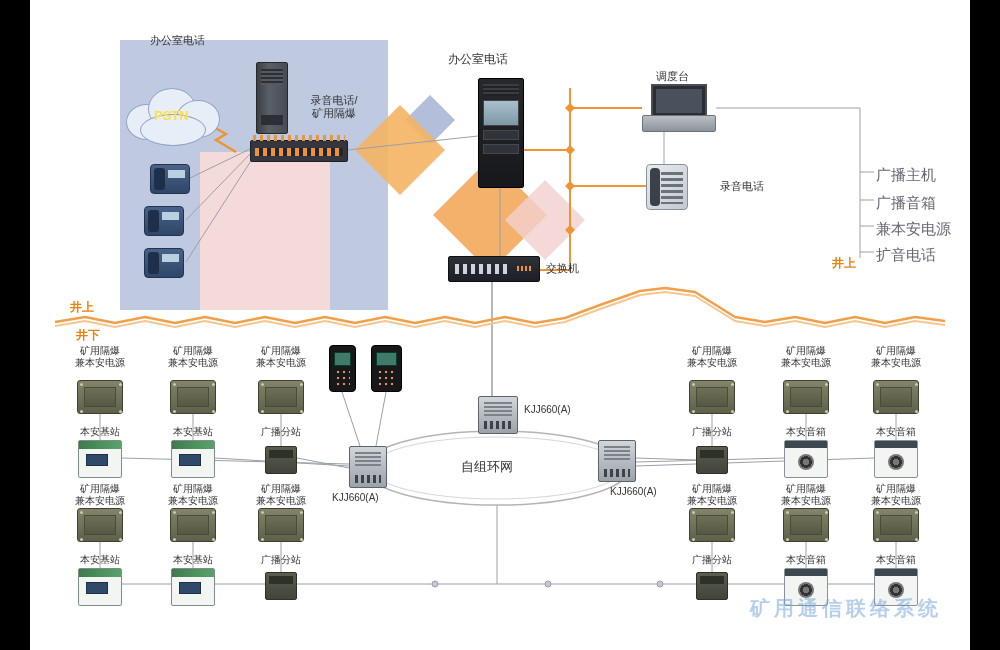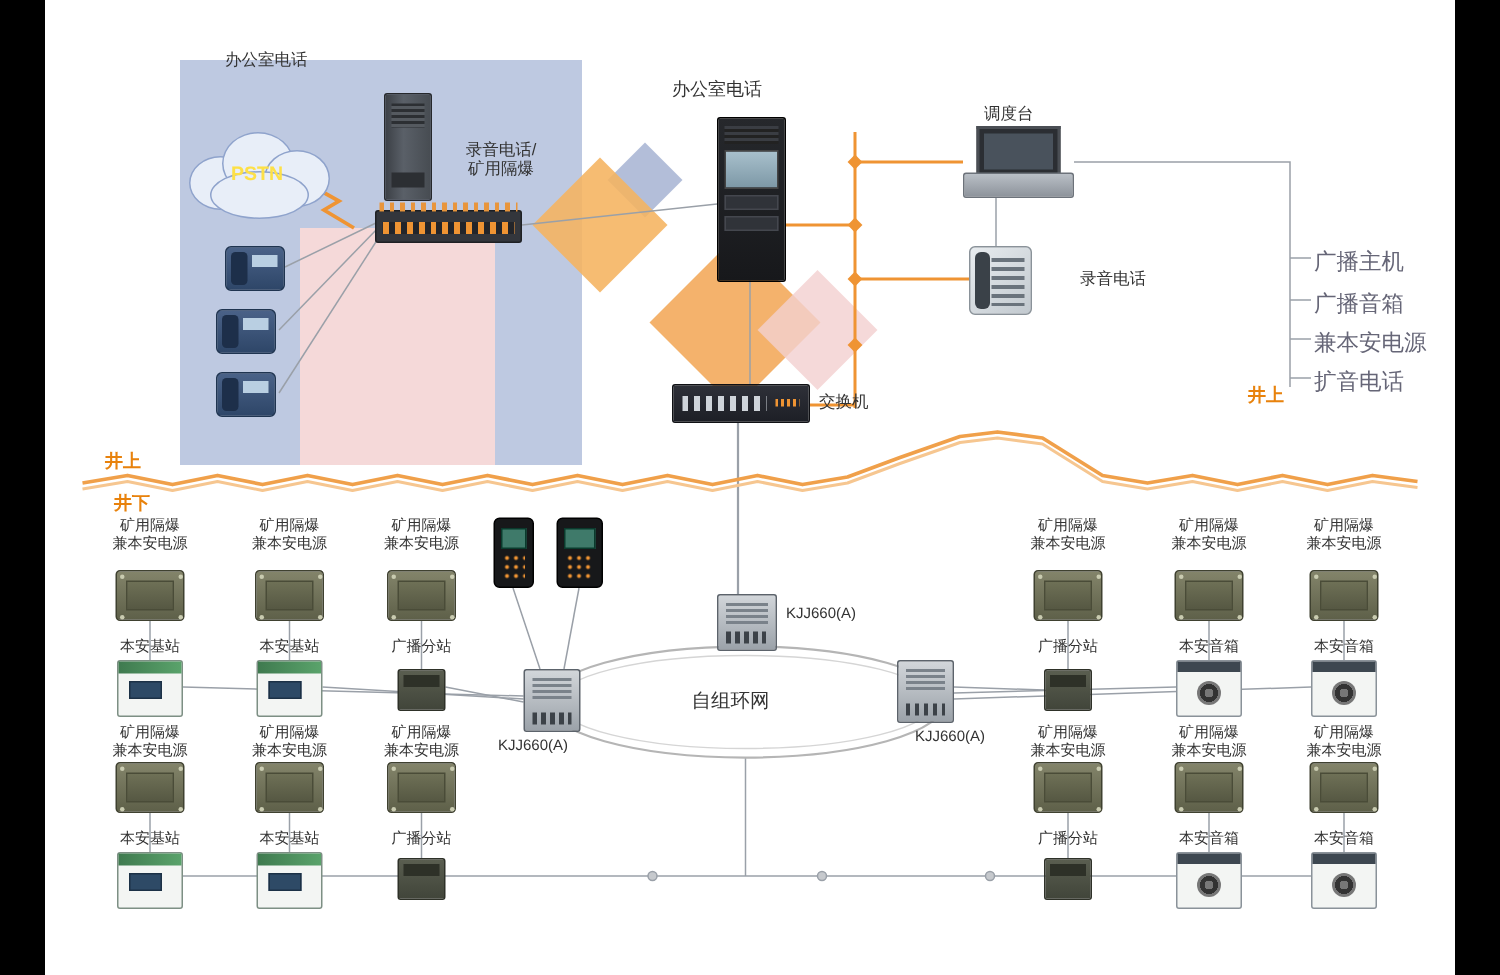--- a/index.html
+++ b/index.html
@@ -311,13 +311,14 @@
   <div class="lbl c" style="left:861px;top:426px;width:70px">本安音箱</div>
   <div class="dev speaker" style="left:874px;top:440px;width:44px;height:38px"></div>
   <div class="lbl c" style="left:861px;top:483px;width:70px">
     <span class="ln">矿用隔爆</span>
       <span class="ln">兼本安电源</span>
     </div>
   <div class="dev power" style="left:873px;top:508px;width:46px;height:34px"></div>
   <div class="lbl c" style="left:861px;top:554px;width:70px">本安音箱</div>
   <div class="dev speaker" style="left:874px;top:568px;width:44px;height:38px"></div>
 
+  <div class="lbl wm" style="left:750px;top:596px">矿用通信联络系统</div>
 </div>
 
 </body></html>

